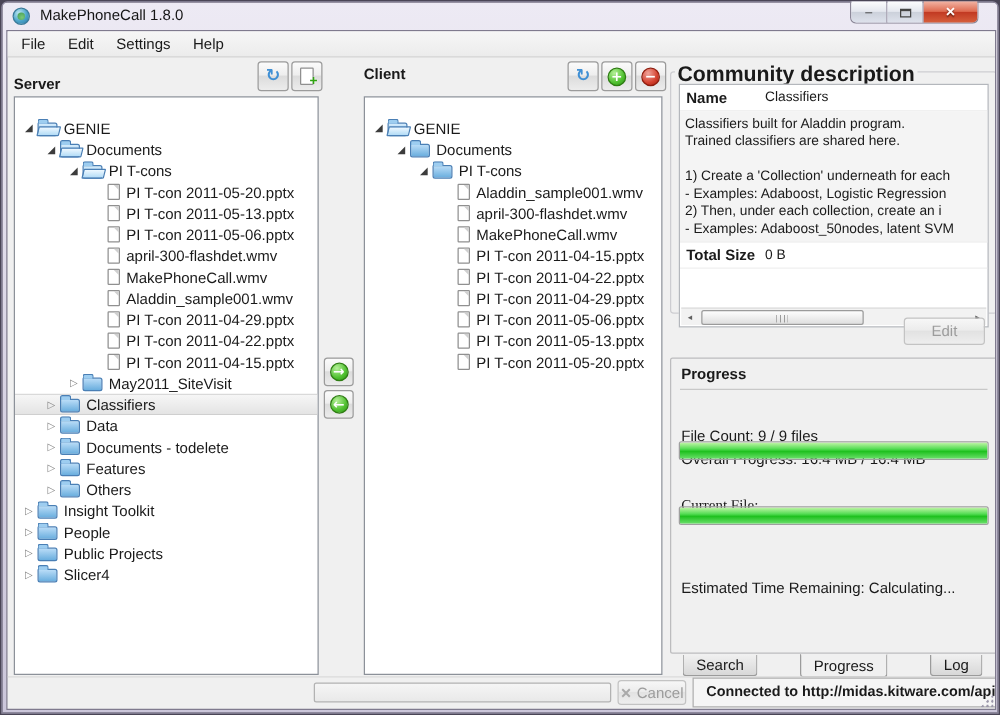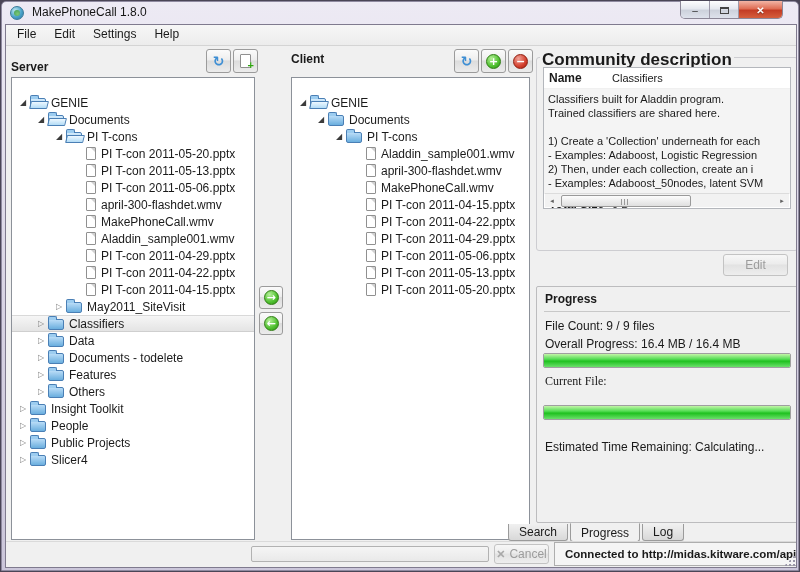--- a/index.html
+++ b/index.html
@@ -22,21 +22,21 @@
             border-right:1px solid #9d99a9; display:flex; align-items:center; justify-content:center;
             font-size:10px; color:#333; cursor:default; }
   .winbtn.close { width:43px; border-right:none;
             background:linear-gradient(#f2b5a5,#de6a50 45%,#c23a23 50%,#d8633f); color:#fff;
             font-weight:bold; text-shadow:0 1px 1px rgba(0,0,0,.4); }
   .winbtn .maxglyph { width:9px; height:7px; border:1px solid #444; border-top:2px solid #444; display:block; }
   
   .app { position:absolute; left:3px; top:22px; width:792px; height:544px; background:#f0f0f0;
          border:1px solid #7f7a8e; overflow:hidden; }
   .menubar { position:absolute; left:0; top:0; right:0; height:21px; background:linear-gradient(#f6f6f6,#ececec);
-             border-bottom:1px solid #d4d4d4; display:flex; padding-left:2px; }
+             border-bottom:1px solid #d4d4d4; display:flex; align-items:center; padding-left:2px; }
   .menu-item { padding:2px 9px 3px 9px; font-size:12px; }
   .panel-title { position:absolute; font-weight:bold; font-size:12px; }
   
   .tb { position:absolute; width:25px; height:24px; border:1px solid #9b9b9b; border-radius:3px;
         background:linear-gradient(#fbfbfb,#eeeeee 45%,#dcdcdc 50%,#ececec);
         display:flex; align-items:center; justify-content:center; }
   .refresh-glyph { color:#3f8fd4; font-size:14px; font-weight:bold; font-family:"DejaVu Sans",sans-serif; }
   .circle-btn { width:15px; height:15px; border-radius:50%; display:flex; align-items:center; justify-content:center;
         color:#fff; font-weight:bold; font-size:11px; line-height:1; font-family:"DejaVu Sans",sans-serif; }
   .circle-green { background:radial-gradient(circle at 35% 28%, #b6f09a, #4fc02f 60%, #2e8f17); border:1px solid #2e7d12; }
@@ -81,21 +81,21 @@
   .hscroll .thumb::after { content:""; position:absolute; left:50%; top:3px; width:9px; height:6px; margin-left:-5px;
              background:repeating-linear-gradient(90deg,#9a9a9a 0 1px,transparent 1px 3px); }
   .btn { position:absolute; border:1px solid #c3c3c3; border-radius:3px;
          background:linear-gradient(#f7f7f7,#ececec 45%,#e2e2e2 50%,#eeeeee);
          display:flex; align-items:center; justify-content:center; font-size:12px; }
   .btn.disabled { color:#9c9c9c; }
   
   .tabpane { position:absolute; border:1px solid #bcbcbe; background:#f0f0f0; border-radius:2px; }
   .pane-title { position:absolute; left:8px; top:5px; font-weight:bold; font-size:12px; }
   .pane-sep { position:absolute; left:7px; right:7px; top:24px; height:1px; background:#c8c8c8; }
-  .pline { position:absolute; left:8px; right:6px; font-size:12px; white-space:nowrap; overflow:hidden; }
+  .pline { position:absolute; left:8px; right:6px; font-size:12px; white-space:nowrap; overflow:hidden;margin-top:23px; }
   .pbar { position:absolute; left:6px; right:6px; height:15px; border:1px solid #9f9f9f; border-radius:2px;
           background:linear-gradient(#f2f2f2,#e6e6e6); overflow:hidden; }
   .pbar .fill { height:100%; background:linear-gradient(#c2f5a8,#53dc53 40%,#1fc11f 55%,#6be06b); }
   
   .tabs { position:absolute; display:flex; align-items:flex-start; }
   .tab { height:17px; padding:1px 10px 0 10px; border:1px solid #9b9b9b; border-top:none; margin-top:1px;
          background:linear-gradient(#f0f0f0,#d8d8d8); border-radius:0 0 3px 3px; font-size:12px; margin-right:2px; }
   .tab.active { background:#f0f0f0; height:19px; margin-top:0; border-top:1px solid #f0f0f0; padding-top:2px; }
   
   .statusbar { position:absolute; left:0; right:0; bottom:0; height:26px; border-top:1px solid #dadada; }
@@ -369,21 +369,21 @@
         <div class="tree-row">
           <span class="indent" style="width: 58px;"></span>
           <span class="expander none"></span>
           <span class="node-icon file"></span>
           <span class="node-label">PI T-con 2011-05-20.pptx</span>
         </div>
       </div>
 
     <div class="groupbox" style="left:530px; top:32px; width:262px; height:194px;"></div>
     <div class="groupbox-title" style="left:534px; top:25px;">Community description</div>
-    <div class="desc-table" style="left:537px; top:42px; width:248px; height:142px;">
+    <div class="desc-table" style="left:537px; top:42px; width:248px; height:195px;">
       <div id="desc-rows">
           <div class="desc-row">
             <div class="desc-label">Name</div>
             <div class="desc-value">
               <div class="desc-line">Classifiers</div>
             </div>
           </div>
           <div class="desc-row alt">
             <div class="desc-value">
               <div class="desc-line">Classifiers built for Aladdin program.</div>
@@ -419,21 +419,21 @@
       <div class="pline" style="top:50px;">Overall Progress: 16.4 MB / 16.4 MB</div>
       <div class="pbar" style="top:66px;">
           <div class="fill" id="overall-fill" style="width: 100%;"></div>
         </div>
       <div class="pline" style="top:87px;font-family:Liberation Serif, serif;">Current File:</div>
       <div class="pbar" style="top:118px;">
           <div class="fill" id="current-fill" style="width: 100%;"></div>
         </div>
       <div class="pline" style="top:153px;">Estimated Time Remaining: Calculating...</div>
     </div>
-    <div class="tabs" style="left:502px; top:498px;" id="tab-bar">
+    <div class="tabs" style="left:540px; top:498px;gap:32px;" id="tab-bar">
         <div class="tab">Search</div>
         <div class="tab active">Progress</div>
         <div class="tab">Log</div>
       </div>
 
     <div class="statusbar">
       <div class="sb-progress"></div>
       <div class="btn disabled sb-cancel">
         <span class="x">✕</span>
         <span>Cancel</span>

